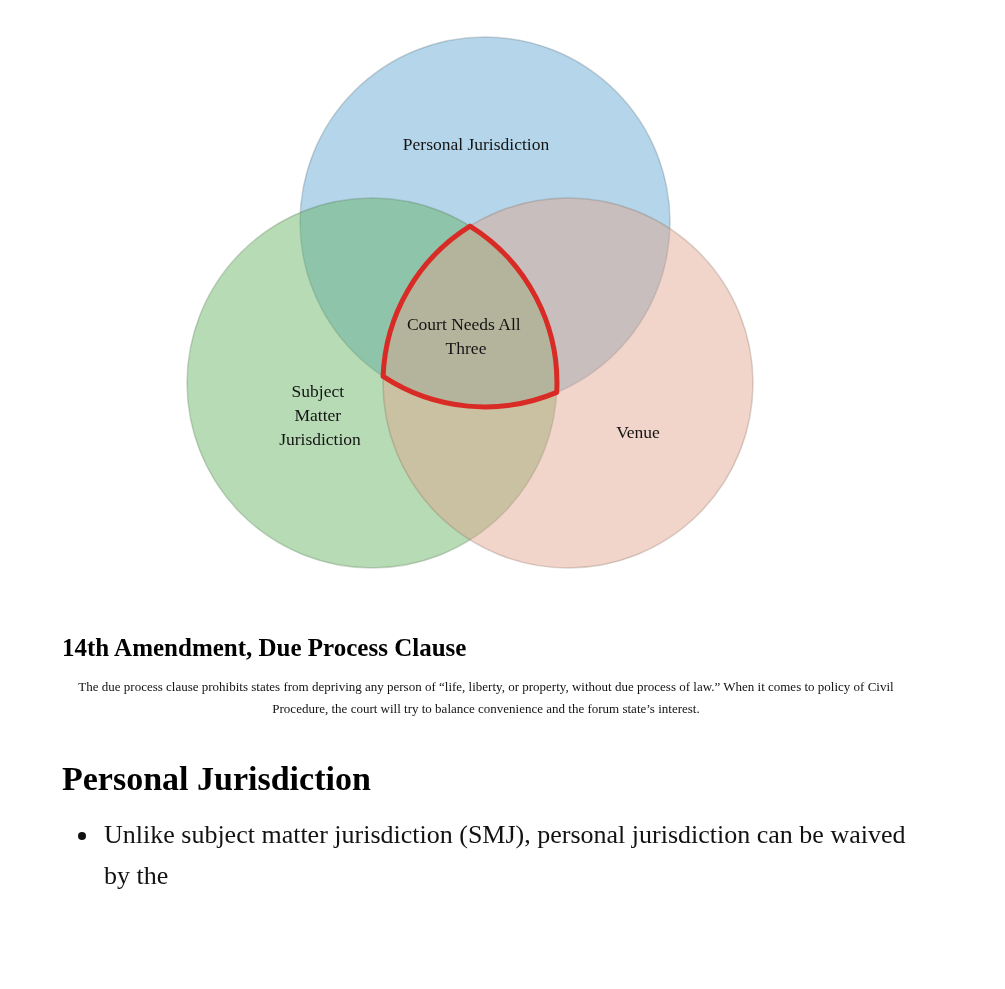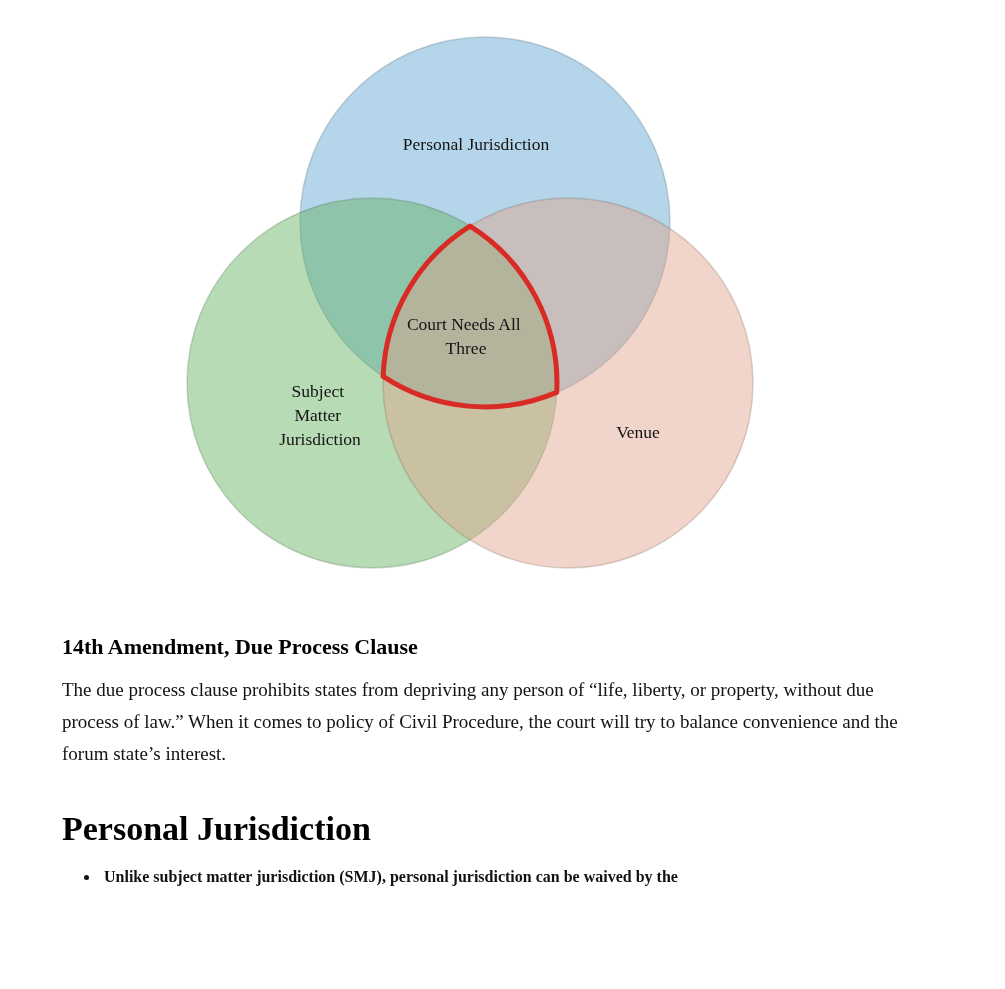--- a/index.html
+++ b/index.html
@@ -18,45 +18,45 @@
   .venn-label {
     font-family: "Liberation Serif", serif;
     font-size: 17.5px;
     fill: #141414;
   }
   .content {
     margin-left: 62px;
     width: 848px;
   }
   .section-heading {
-    font-size: 22px;
+    font-size: 25px;
     font-weight: bold;
     margin: 34px 0 14px 0;
     color: #000;
   }
   .big-heading {
     font-size: 34px;
     font-weight: bold;
     margin: 40px 0 14px 0;
     color: #000;
   }
   .body-text {
-    font-size: 19px;
+    font-size: 13px;
     line-height: 1.68;
     margin: 0 0 10px 0;
+    text-align: center;
   }
   .bullets {
     margin: 16px 0 0 0;
     padding-left: 38px;
   }
   .bullets li {
-    font-size: 16px;
+    font-size: 26px;
     line-height: 1.6;
     padding-left: 4px;
-    font-weight: bold;
   }
 </style>
 </head>
 <body>
 
 <div class="page">
 
   <div class="venn-wrap">
     <svg width="1005" height="600" viewBox="0 0 1005 600">
 

